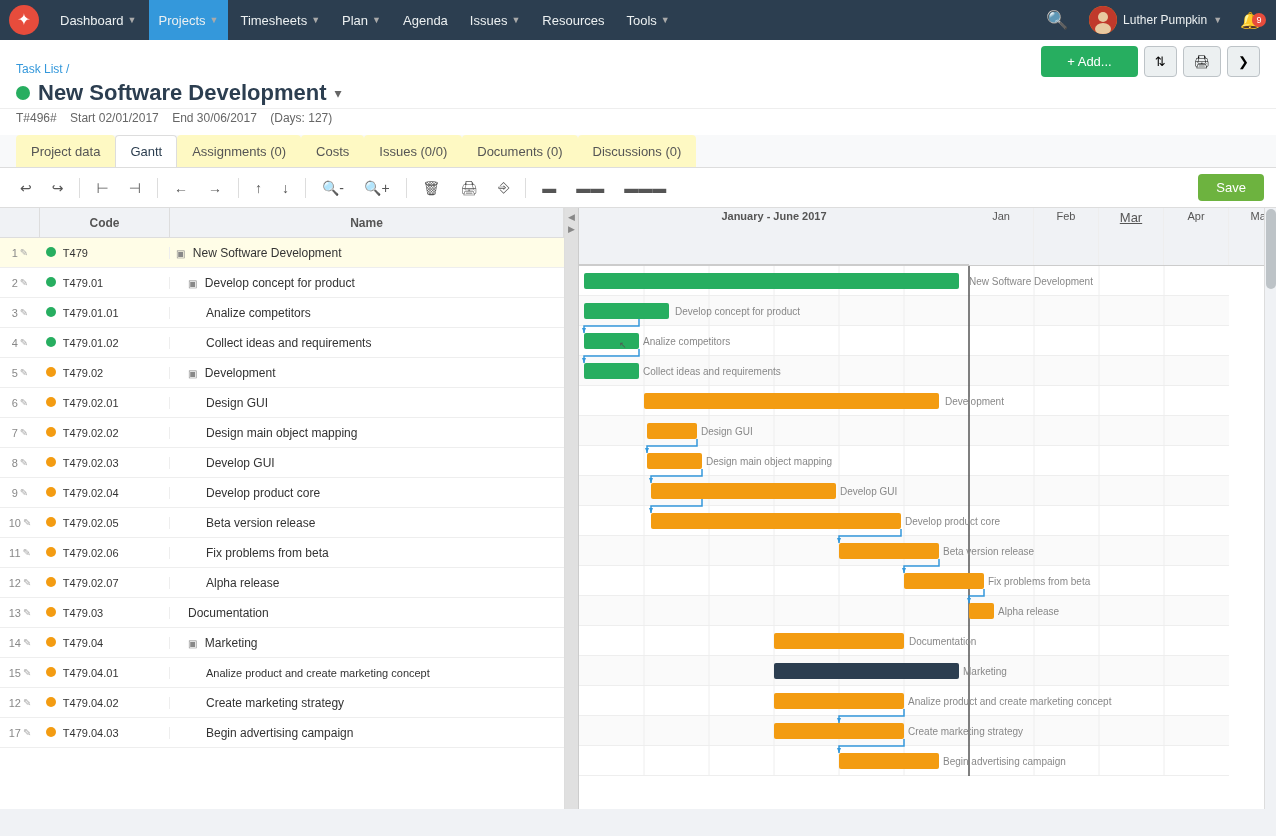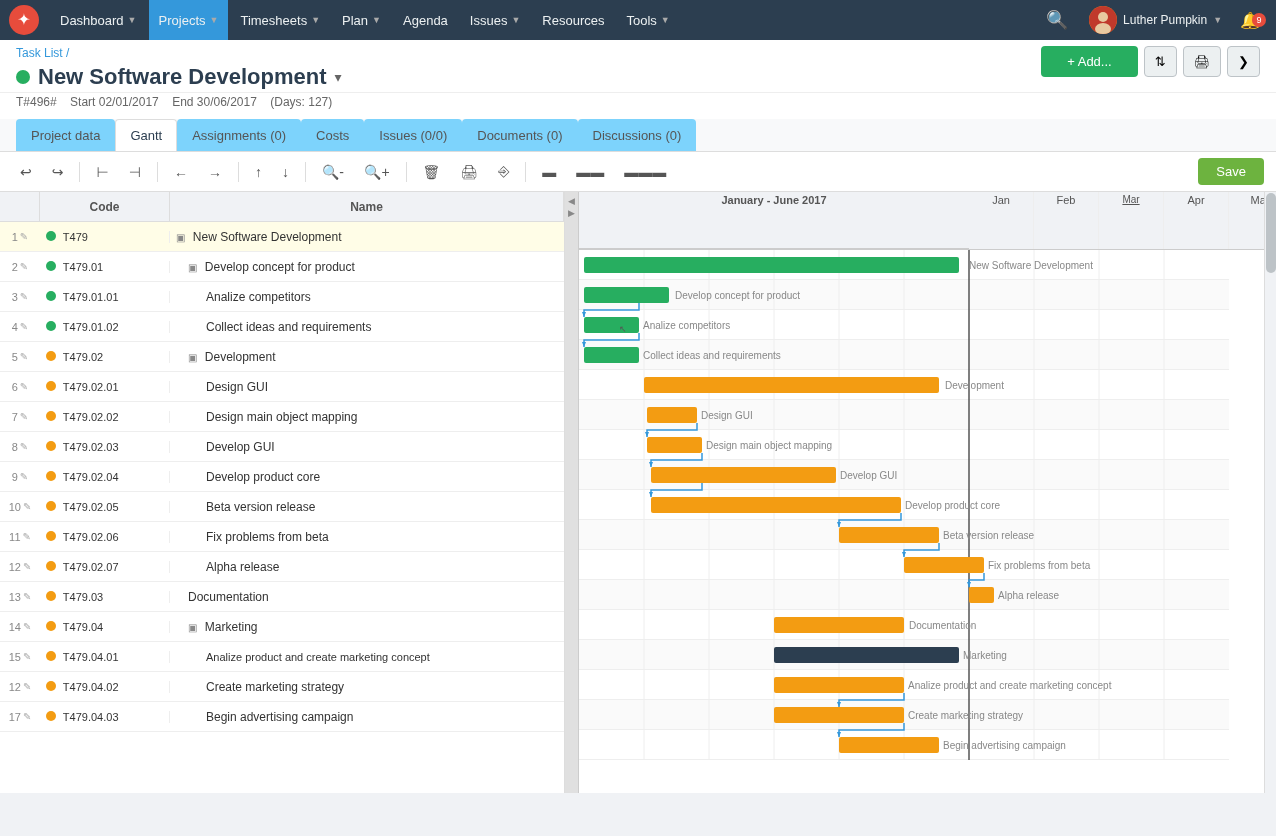--- a/index.html
+++ b/index.html
@@ -18,35 +18,35 @@
     .nav-item.active { background: #3498db; }
     .nav-chevron { font-size: 9px; color: #aaa; }
     .nav-spacer { flex: 1; }
     .nav-search { color: #ecf0f1; padding: 0 10px; cursor: pointer; font-size: 18px; }
     .nav-user { display: flex; align-items: center; gap: 6px; color: #ecf0f1; padding: 0 8px; cursor: pointer; }
     .nav-avatar { width: 28px; height: 28px; border-radius: 50%; background: #e67e22; display: flex; align-items: center; justify-content: center; color: white; font-size: 11px; overflow: hidden; }
     .nav-bell { position: relative; color: #ecf0f1; padding: 0 8px; cursor: pointer; font-size: 16px; }
     .nav-bell-badge { position: absolute; top: 2px; right: 2px; background: #e74c3c; color: white; border-radius: 50%; width: 14px; height: 14px; font-size: 9px; display: flex; align-items: center; justify-content: center; }
 
     
-    .breadcrumb { padding: 6px 16px; font-size: 12px; color: #3498db; cursor: pointer; }
+    .breadcrumb { padding: 6px 16px; font-size: 12px; color: #3498db; cursor: pointer; margin-top: 16px; }
     .project-title-row { display: flex; align-items: center; gap: 8px; }
     .project-dot { width: 14px; height: 14px; background: #27ae60; border-radius: 50%; }
     .project-title { font-size: 22px; font-weight: 600; color: #2c3e50; }
     .project-chevron { color: #666; font-size: 14px; cursor: pointer; }
     .header-actions { display: flex; gap: 6px; align-items: center; }
     .btn-add { background: #27ae60; color: white; border: none; padding: 8px 26px; border-radius: 4px; cursor: pointer; font-size: 13px; display: flex; align-items: center; gap: 4px; }
     .btn-icon { background: #ecf0f1; border: 1px solid #bdc3c7; padding: 7px 10px; border-radius: 4px; cursor: pointer; font-size: 13px; }
 
     
     .project-meta { padding: 2px 16px 10px 16px; font-size: 12px; color: #666; }
 
     
     .tabs { display: flex; padding: 0 16px; border-bottom: 1px solid #ddd; background: #f8f9fa; }
-    .tab { padding: 8px 14px; cursor: pointer; border: 1px solid transparent; border-bottom: none; border-radius: 4px 4px 0 0; font-size: 13px; color: #555; background: #7dd3fc; }
+    .tab { padding: 8px 14px; cursor: pointer; border: 1px solid transparent; border-bottom: none; border-radius: 4px 4px 0 0; font-size: 13px; color: #555; background: #fef9c3; }
     .tab.active { background: white; border-color: #ddd; color: #2c3e50; font-weight: 500; }
 
     
     .toolbar { display: flex; align-items: center; padding: 6px 12px; background: white; border-bottom: 1px solid #ddd; gap: 4px; }
     .tb-btn { background: none; border: 1px solid transparent; padding: 4px 7px; border-radius: 3px; cursor: pointer; font-size: 14px; color: #555; }
     .tb-separator { width: 1px; height: 20px; background: #ddd; margin: 0 4px; }
     .tb-save { background: #6db33f; color: white; border: none; padding: 6px 18px; border-radius: 4px; cursor: pointer; font-size: 13px; margin-left: auto; }
 
     
     .gantt-container { display: flex; background: white; overflow: hidden; height: calc(100vh - 235px); }
@@ -433,21 +433,21 @@
 
   <div class="gantt-right" style="position:relative; overflow:auto;">
 
     <div style="display:flex; position:sticky; top:0; z-index:10; background:#f0f2f5; border-bottom:1px solid #ccc;">
 
       <div style="display:flex;flex-direction:row;border-right:6px solid #f97316;justify-content:space-between;">
         <div style="text-align:center;font-size:11px;font-weight:600;color:#555;padding:2px 0;border-bottom:1px solid #ccc;min-width:390px;">January - June 2017</div>
         <div style="display:flex;">
           <div style="width:65px;text-align:center;font-size:11px;color:#555;padding:2px 0;border-right:1px solid #eee;">Jan</div>
           <div style="width:65px;text-align:center;font-size:11px;color:#555;padding:2px 0;border-right:1px solid #eee;">Feb</div>
-          <div style="width:65px;text-align:center;font-size:10px;color:#555;padding:2px 0;border-right:1px solid #eee;text-decoration:underline;">Mar</div>
+          <div style="width:65px;text-align:center;font-size:13px;color:#555;padding:2px 0;border-right:1px solid #eee;text-decoration:underline;">Mar</div>
           <div style="width:65px;text-align:center;font-size:11px;color:#555;padding:2px 0;border-right:1px solid #eee;">Apr</div>
           <div style="width:65px;text-align:center;font-size:11px;color:#555;padding:2px 0;border-right:1px solid #eee;">May</div>
           <div style="width:65px;text-align:center;font-size:11px;color:#555;padding:2px 0;">Jun</div>
         </div>
       </div>
 
       <div style="display:flex;flex-direction:column;border-right:1px solid #ccc;">
         <div style="text-align:center;font-size:11px;font-weight:600;color:#555;padding:14px 0;border-bottom:1px solid #ccc;min-width:260px;">July - December</div>
         <div style="display:flex;">
           <div style="width:65px;text-align:center;font-size:11px;color:#555;padding:2px 0;border-right:1px solid #eee;">Jul</div>

